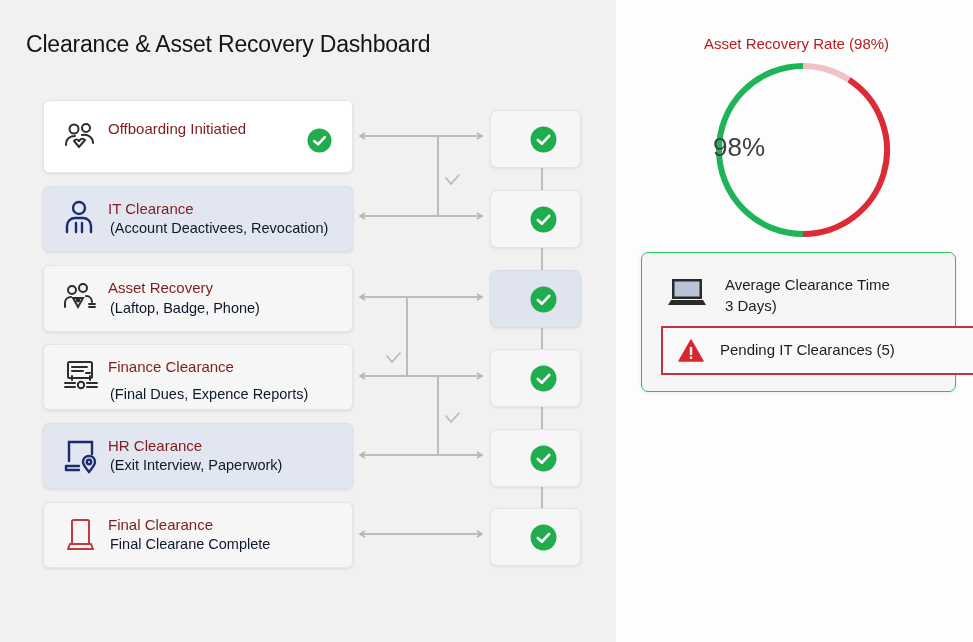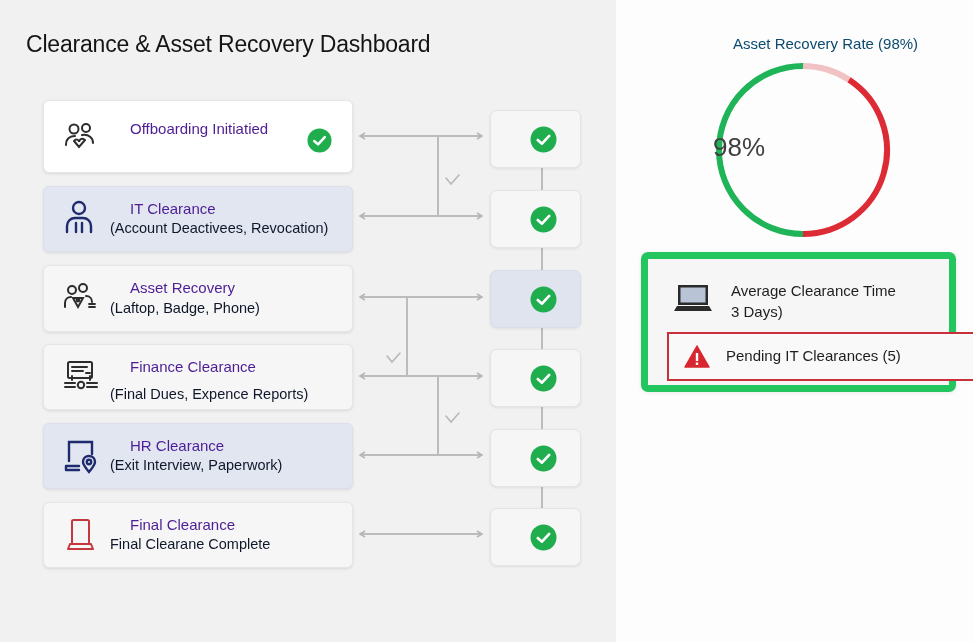--- a/index.html
+++ b/index.html
@@ -5,35 +5,35 @@
   * { box-sizing: border-box; margin: 0; padding: 0; }
   body { width: 973px; height: 642px; overflow: hidden; background: #fdfdfd; font-family: "Liberation Sans", "DejaVu Sans", sans-serif; color: #1e1e1e; position: relative; }
   .left-panel { position: absolute; left: 0; top: 0; width: 616px; height: 642px; background: #f1f1f1; }
   .right-panel { position: absolute; left: 616px; top: 0; width: 357px; height: 642px; background: #fdfdfd; }
   .title { position: absolute; left: 26px; top: 31px; font-size: 23px; font-weight: 400; color: #151515; letter-spacing: -0.2px; }
 
   .stage-card { position: absolute; left: 43px; width: 310px; border-radius: 6px; background: #f6f6f6; box-shadow: 0 1px 3px rgba(0,0,0,0.10); border: 1px solid #e6e6e6; }
   .stage-card.white { background: #ffffff; }
   .stage-card.blue { background: #e1e6f1; border-color: #dbe0ec; }
   .stage-icon { position: absolute; left: 18px; width: 38px; height: 38px; }
-  .stage-title { position: absolute; left: 86px; font-size: 15px; color: #4c1d95; white-space: nowrap; }
+  .stage-title { position: absolute; left: 64px; font-size: 15px; color: #7f1d1d; white-space: nowrap; }
   .stage-sub { position: absolute; left: 66px; font-size: 14.5px; color: #0f172a; white-space: nowrap; }
   .card-check { position: absolute; right: 20px; width: 25px; height: 25px; }
 
   .status-box { position: absolute; left: 490px; width: 91px; height: 58px; border-radius: 7px; background: #f6f6f6; border: 1px solid #e4e4e4; box-shadow: 0 1px 3px rgba(0,0,0,0.08); }
   .status-box.blue { background: #dfe4ef; border-color: #d8dde9; }
   .status-box .chk { position: absolute; left: 39px; top: 15px; width: 27px; height: 27px; }
 
   .connectors { position: absolute; left: 0; top: 0; width: 616px; height: 642px; pointer-events: none; }
 
-  .gauge-title { position: absolute; left: 733px; top: 35px; font-size: 15px; color: #0c4a6e; white-space: nowrap; }
+  .gauge-title { position: absolute; left: 704px; top: 35px; font-size: 15px; color: #b91c1c; white-space: nowrap; }
   .gauge { position: absolute; left: 713px; top: 60px; width: 180px; height: 180px; }
   .gauge-value { position: absolute; left: 713px; top: 132px; width: 180px; font-size: 26px; color: #404040; font-weight: 400; }
 
-  .metrics-card { position: absolute; left: 641px; top: 252px; width: 315px; height: 140px; background: #f6f6f6; border: 7px solid #22c55e; border-radius: 7px; box-shadow: 0 1px 4px rgba(0,0,0,0.08); }
+  .metrics-card { position: absolute; left: 641px; top: 252px; width: 315px; height: 140px; background: #f6f6f6; border: 1px solid #22c55e; border-radius: 7px; box-shadow: 0 1px 4px rgba(0,0,0,0.08); }
   .laptop-icon { position: absolute; left: 25px; top: 25px; width: 40px; height: 30px; }
   .metric-label { position: absolute; left: 83px; top: 23px; font-size: 15px; color: #1e1e1e; }
   .metric-value { position: absolute; left: 83px; top: 44px; font-size: 15px; color: #1e1e1e; }
   .alert-box { position: absolute; left: 19px; top: 73px; width: 335px; height: 49px; border: 2.5px solid #c8303a; background: #f9f9f9; }
   .alert-icon { position: absolute; left: 15px; top: 11px; width: 26px; height: 23px; }
   .alert-text { position: absolute; left: 57px; top: 13px; font-size: 15px; color: #1e1e1e; white-space: nowrap; }
 </style>
 </head>
 <body>
 

